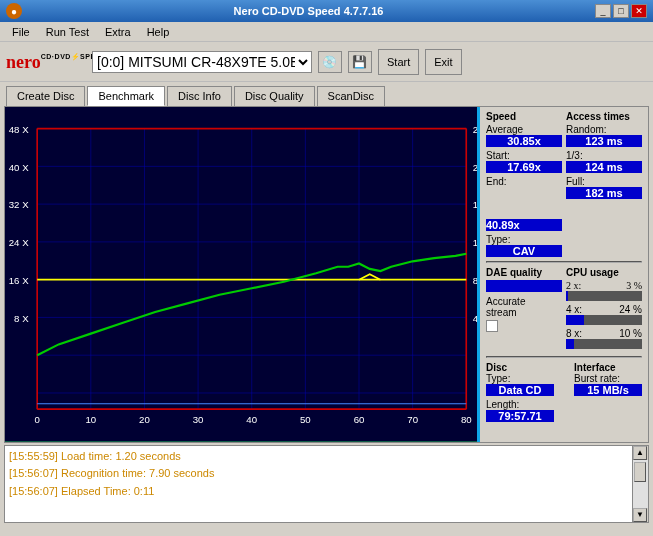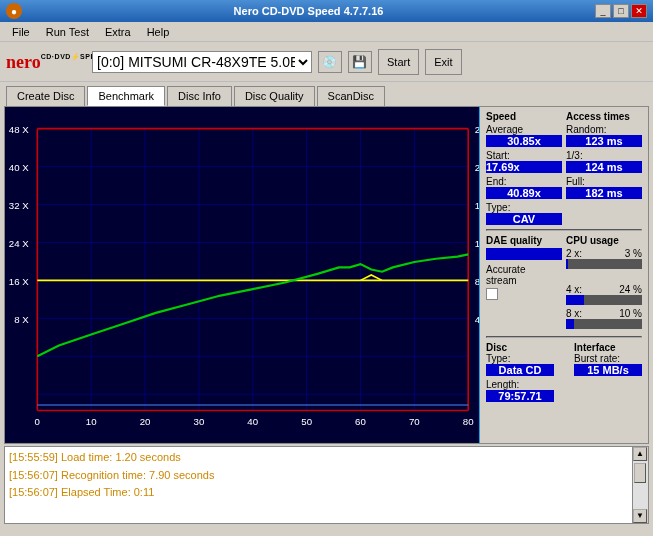--- a/index.html
+++ b/index.html
@@ -72,21 +72,21 @@
 <div class="tabs-bar">
   <div class="tab">Create Disc</div>
   <div class="tab active">Benchmark</div>
   <div class="tab">Disc Info</div>
   <div class="tab">Disc Quality</div>
   <div class="tab">ScanDisc</div>
 </div>
 
 <div style="display:flex; margin: 0 4px; border: 1px solid #888; background: #d4d0c8;">
 
-  <div style="position:relative; flex:1; background:#22c55e; border-right:1px solid #0ea5e9; overflow:hidden;">
+  <div style="position:relative; flex:1; background:#22c55e; border-right:3px solid #0ea5e9; overflow:hidden;">
     <svg width="100%" height="100%" viewBox="0 0 440 310" preserveAspectRatio="none">
 
       <rect width="440" height="310" fill="#000033"></rect>
 
       <line x1="30" y1="20" x2="430" y2="20" stroke="#0000aa" stroke-width="0.5"></line>
       <line x1="30" y1="55" x2="430" y2="55" stroke="#0000aa" stroke-width="0.5"></line>
       <line x1="30" y1="90" x2="430" y2="90" stroke="#0000aa" stroke-width="0.5"></line>
       <line x1="30" y1="125" x2="430" y2="125" stroke="#0000aa" stroke-width="0.5"></line>
       <line x1="30" y1="160" x2="430" y2="160" stroke="#0000aa" stroke-width="0.5"></line>
       <line x1="30" y1="195" x2="430" y2="195" stroke="#0000aa" stroke-width="0.5"></line>
@@ -143,23 +143,23 @@
   </div>
 
   <div style="width:168px; background:#d4d0c8; padding:4px 6px; font-size:10px; overflow-y:auto;">
 
     <div style="display:flex; gap:4px;">
       <div style="flex:1;">
         <div style="font-weight:bold; font-size:10px; margin-bottom:2px;">Speed</div>
         <div style="font-size:10px;">Average</div>
         <div style="background:#0000cc; color:white; text-align:center; font-size:11px; font-weight:bold; margin-bottom:3px;">30.85x</div>
         <div style="font-size:10px;">Start:</div>
-        <div style="background:#0000cc; color:white; font-size:11px; font-weight:bold; margin-bottom:3px;">17.69x</div>
+        <div style="background:#0000cc; color:white; text-align:center; font-size:11px; font-weight:bold; margin-bottom:3px;">17.69x</div>
         <div style="font-size:10px;">End:</div>
-        <div style="background:#0000cc; color:white; text-align:center; font-size:11px; font-weight:bold; margin-bottom:3px;">40.89x</div>
+        <div style="background:#0000cc; color:white; text-align:left; font-size:11px; font-weight:bold; margin-bottom:3px;margin-top:32px;">40.89x</div>
         <div style="font-size:10px;">Type:</div>
         <div style="background:#0000cc; color:white; text-align:center; font-size:11px; font-weight:bold;">CAV</div>
       </div>
       <div style="flex:1;">
         <div style="font-weight:bold; font-size:10px; margin-bottom:2px;">Access times</div>
         <div style="font-size:10px;">Random:</div>
         <div style="background:#0000cc; color:white; text-align:center; font-size:11px; font-weight:bold; margin-bottom:3px;">123 ms</div>
         <div style="font-size:10px;">1/3:</div>
         <div style="background:#0000cc; color:white; text-align:center; font-size:11px; font-weight:bold; margin-bottom:3px;">124 ms</div>
         <div style="font-size:10px;">Full:</div>
@@ -177,21 +177,21 @@
           <span>Accurate</span><br>
           <span>stream</span>
         </div>
         <div class="checkbox-row">
           <div class="checkbox-small"></div>
         </div>
       </div>
       <div style="flex:1;">
         <div style="font-weight:bold; font-size:10px; margin-bottom:2px;">CPU usage</div>
 
-        <div style="margin-bottom:15px;">
+        <div style="margin-bottom:3px;font-family:Liberation Serif, serif;">
           <div style="display:flex;justify-content:space-between;font-size:10px;">
               <span>2 x:</span>
               <span>3 %</span>
             </div>
           <div style="background:#555;height:10px;position:relative;">
               <div style="background:#0000cc;height:100%;width:3%"></div>
             </div>
         </div>
         <div style="margin-bottom:3px;">
           <div style="display:flex;justify-content:space-between;font-size:10px;">

